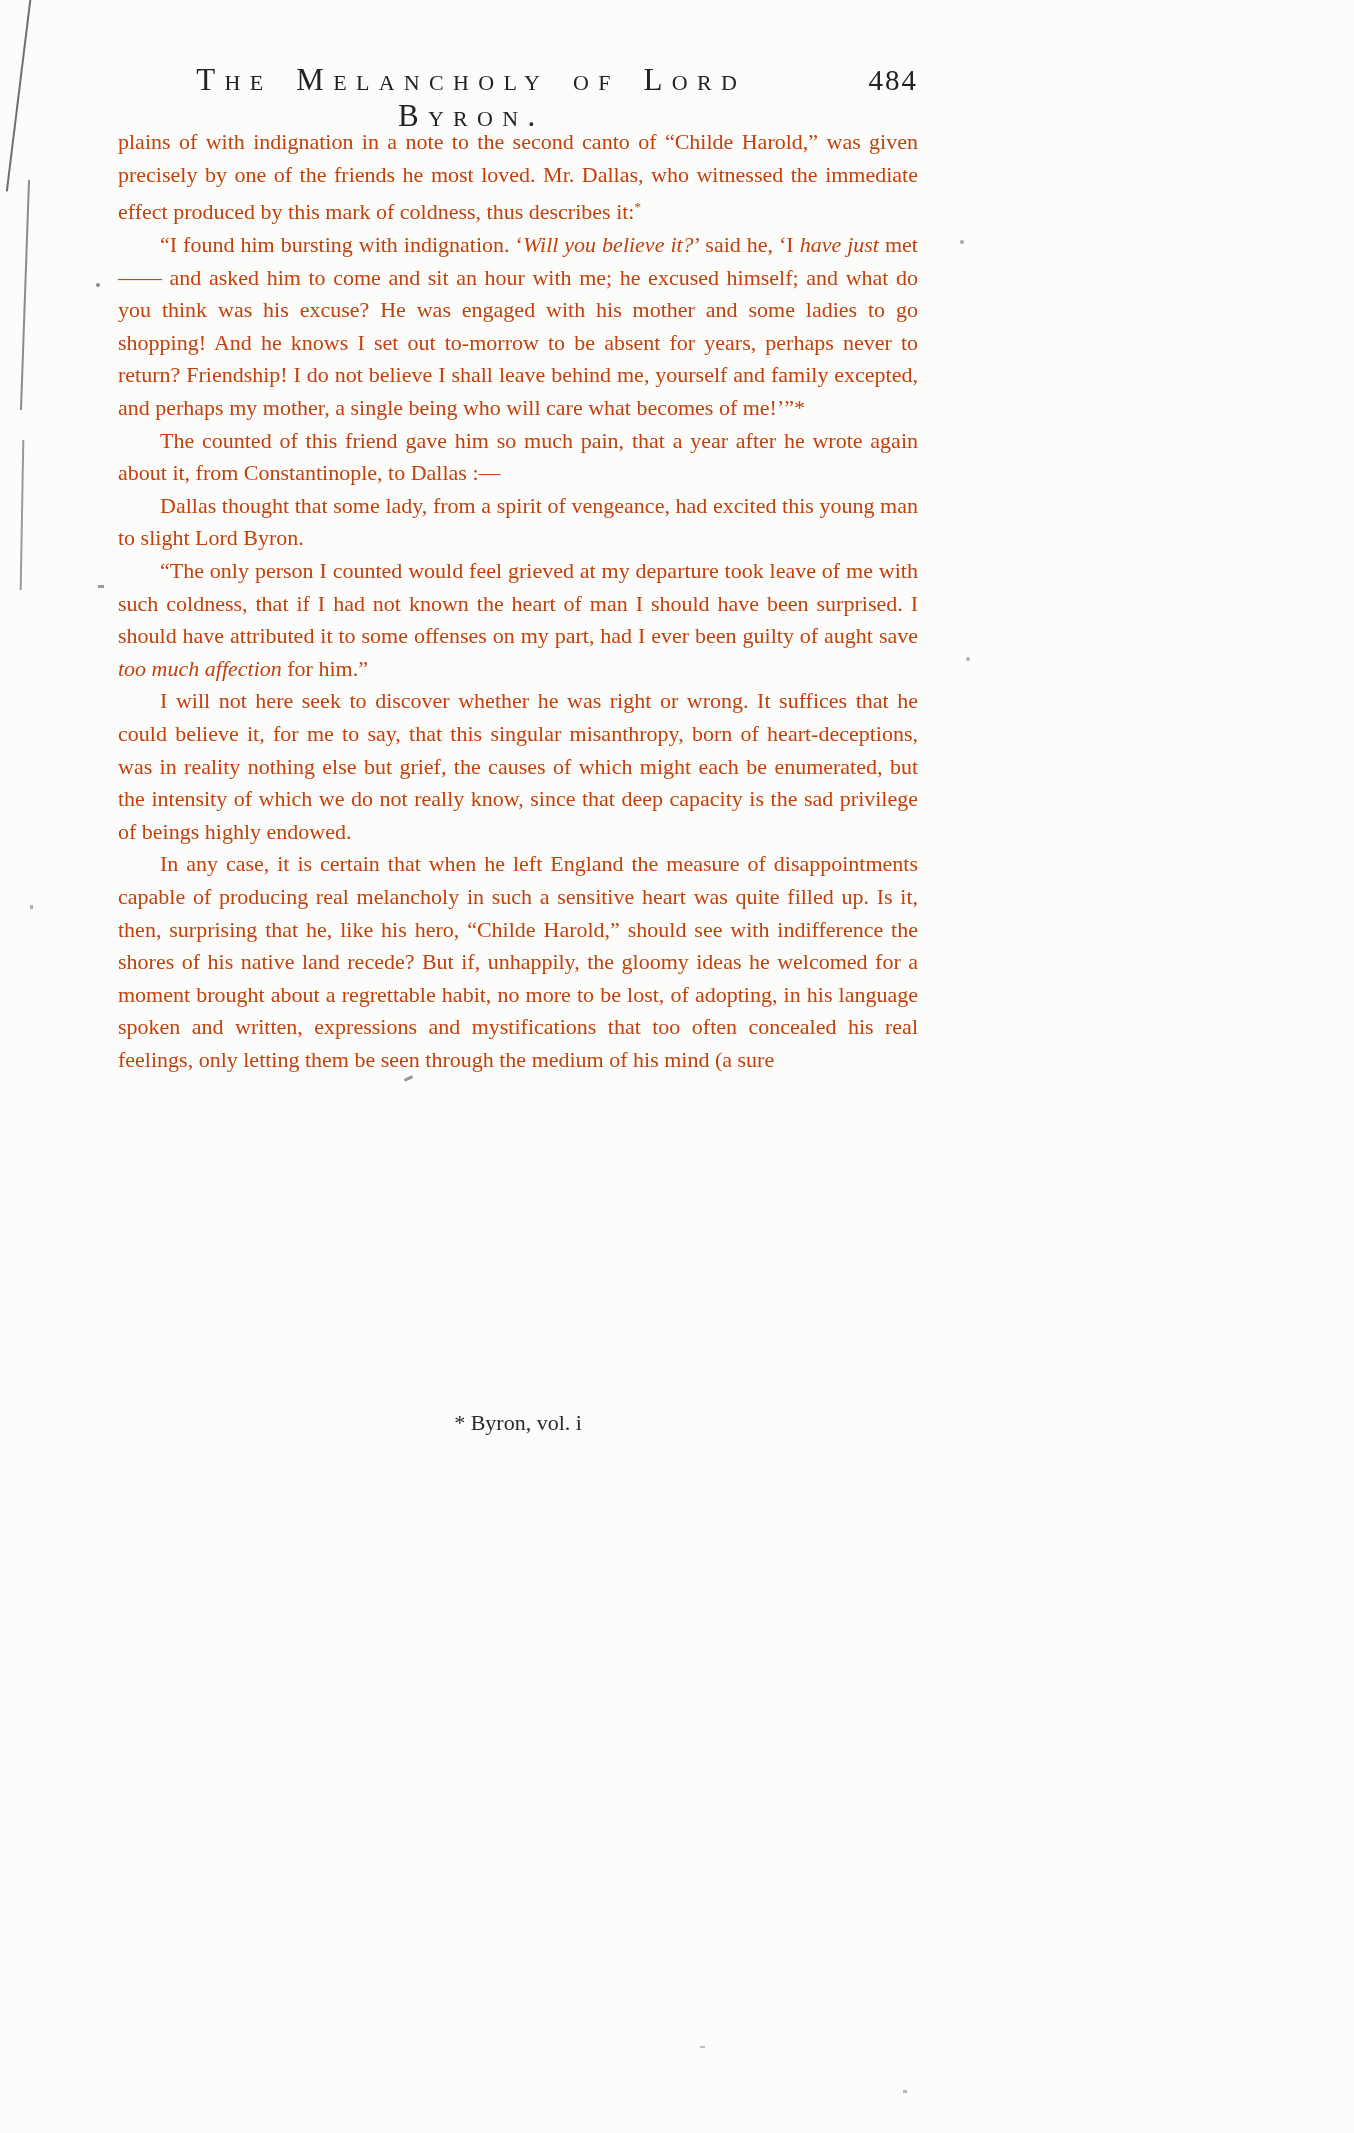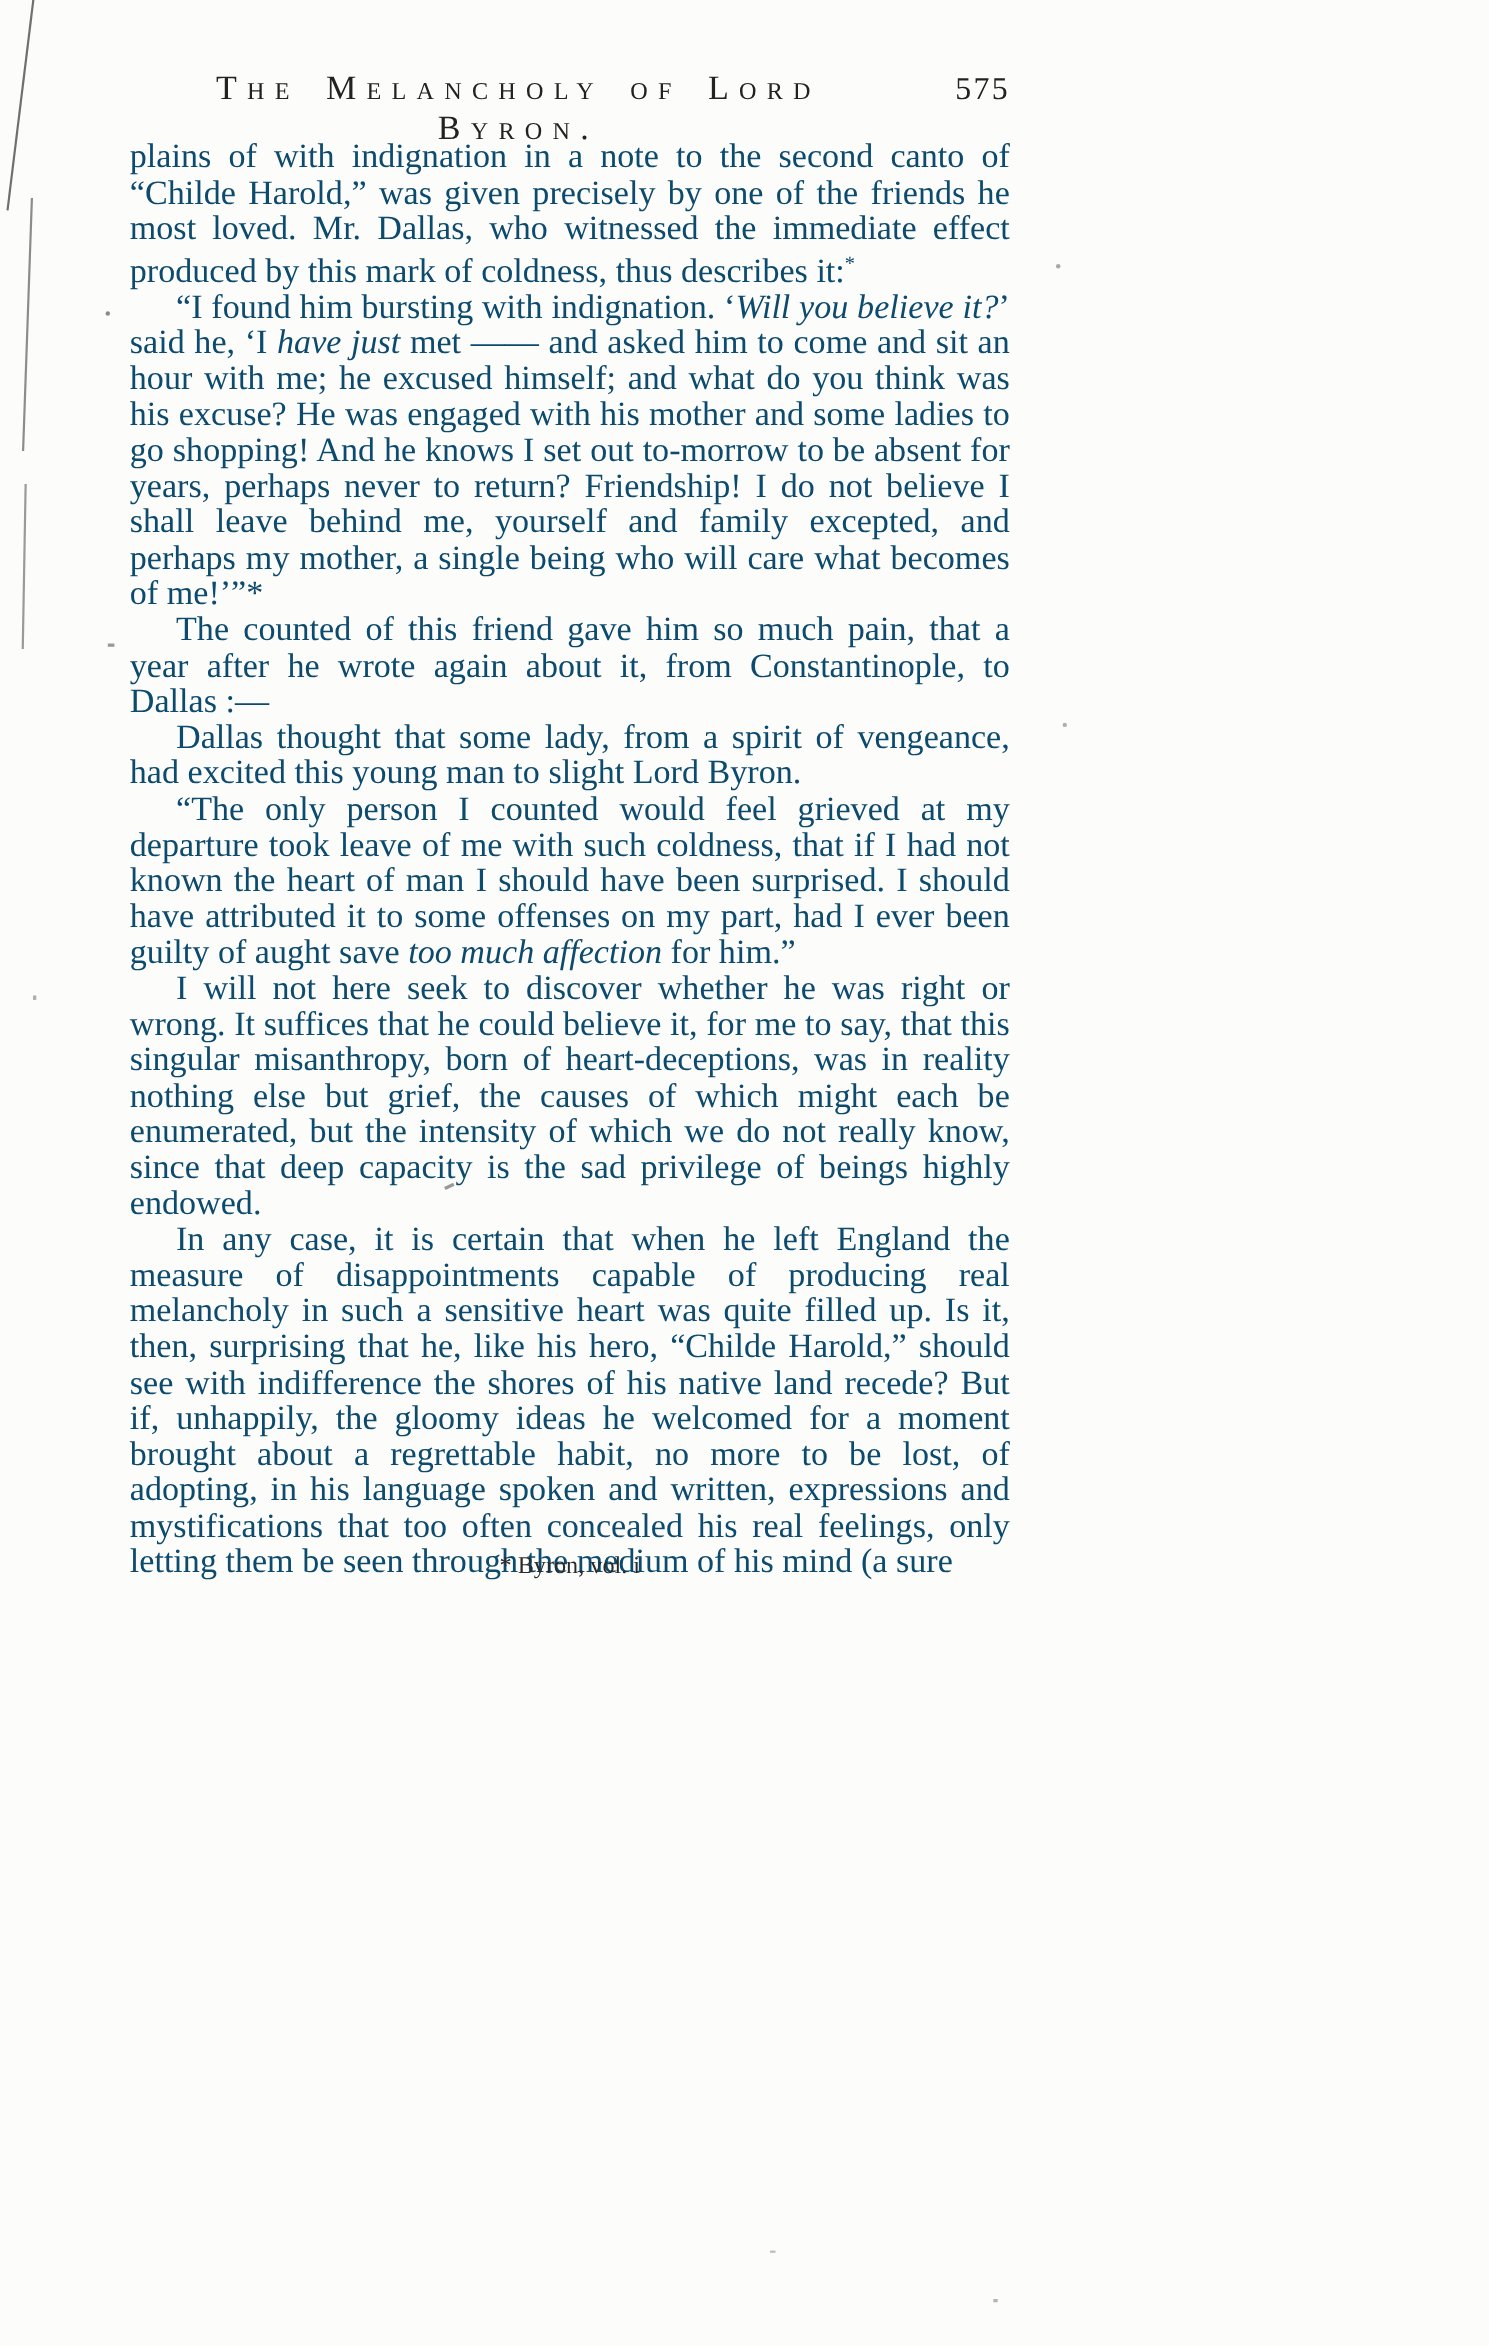--- a/index.html
+++ b/index.html
@@ -37,24 +37,24 @@
     font-size: 29px;
     letter-spacing: 2px;
     color: #222;
   }
 
   .body-text {
     position: absolute;
     top: 126px;
     left: 118px;
     width: 800px;
-    font-size: 31px;
+    font-size: 22px;
     line-height: 32.6px;
     text-align: justify;
-    color: #0c4a6e;
+    color: #c2410c;
   }
   .para { margin: 0; }
   .para.indent { text-indent: 42px; }
   .it { font-style: italic; }
   .sup { font-size: 0.6em; vertical-align: super; }
 
   .footnote {
     position: absolute;
     top: 1410px;
     left: 118px;
@@ -90,21 +90,21 @@
   <div class="artifact a5"></div>
   <div class="artifact a6"></div>
   <div class="artifact a7"></div>
   <div class="artifact a8"></div>
   <div class="artifact a9"></div>
   <div class="artifact a10"></div>
   <div class="artifact a11"></div>
 
   <div class="header">
     <span class="running-title">The Melancholy of Lord Byron.</span>
-    <span class="page-number">575</span>
+    <span class="page-number">484</span>
   </div>
 
   <div class="body-text">
       <p class="para"><span>plains of with indignation in a note to the second canto of “Childe Harold,” was given precisely by one of the friends he most loved.  Mr. Dallas, who witnessed the immediate effect produced by this mark of coldness, thus describes it:</span><span class="sup">*</span></p>
       <p class="para indent"><span>“I found him bursting with indignation.  ‘</span><span class="it">Will you believe it?</span><span>’ said he, ‘I </span><span class="it">have just</span><span> met —— and asked him to come and sit an hour with me; he excused himself; and what do you think was his excuse?  He was engaged with his mother and some ladies to go shopping!  And he knows I set out to-morrow to be absent for years, perhaps never to return? Friendship!  I do not believe I shall leave behind me, yourself and family excepted, and perhaps my mother, a single being who will care what becomes of me!’”*</span></p>
       <p class="para indent"><span>The counted of this friend gave him so much pain, that a year after he wrote again about it, from Constantinople, to Dallas :—</span></p>
       <p class="para indent"><span>Dallas thought that some lady, from a spirit of vengeance, had excited this young man to slight Lord Byron.</span></p>
       <p class="para indent"><span>“The only person I counted would feel grieved at my departure took leave of me with such coldness, that if I had not known the heart of man I should have been surprised.  I should have attributed it to some offenses on my part, had I ever been guilty of aught save </span><span class="it">too much affection</span><span> for him.”</span></p>
       <p class="para indent"><span>I will not here seek to discover whether he was right or wrong.  It suffices that he could believe it, for me to say, that this singular misanthropy, born of heart-deceptions, was in reality nothing else but grief, the causes of which might each be enumerated, but the intensity of which we do not really know, since that deep capacity is the sad privilege of beings highly endowed.</span></p>
       <p class="para indent"><span>In any case, it is certain that when he left England the measure of disappointments capable of producing real melancholy in such a sensitive heart was quite filled up.  Is it, then, surprising that he, like his hero, “Childe Harold,” should see with indifference the shores of his native land recede?  But if, unhappily, the gloomy ideas he welcomed for a moment brought about a regrettable habit, no more to be lost, of adopting, in his language spoken and written, expressions and mystifications that too often concealed his real feelings, only letting them be seen through the medium of his mind (a sure</span></p>

